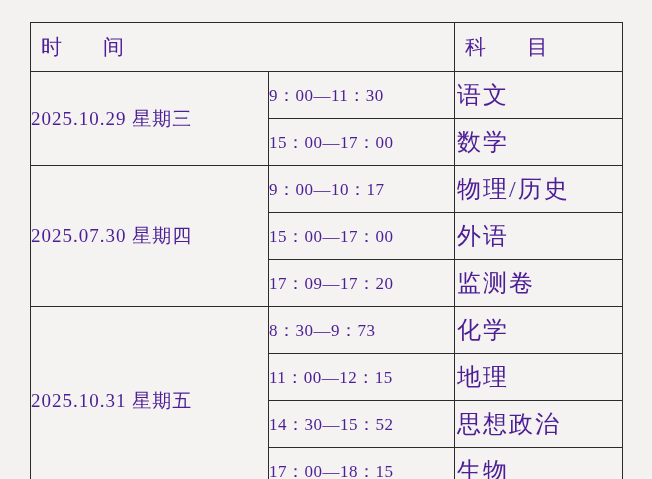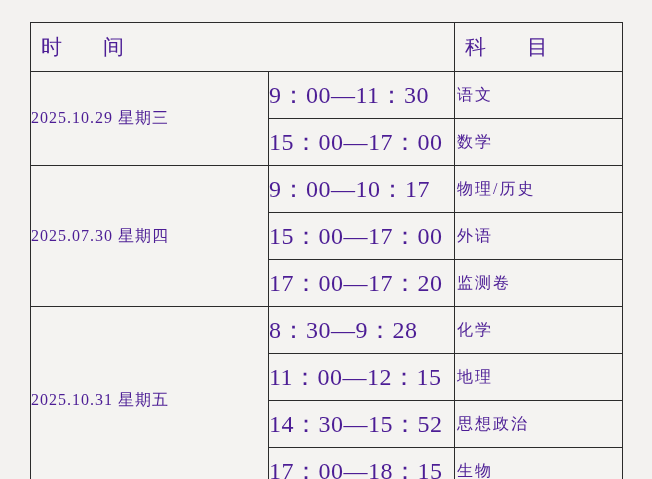--- a/index.html
+++ b/index.html
@@ -40,32 +40,32 @@
   .col-subj { width: 168px; }
 
   .hdr-cell {
     height: 48px;
     font-size: 21px;
     letter-spacing: 10px;
     text-indent: 10px;
     font-weight: 400;
   }
   .date-cell {
-    font-size: 16px;
+    font-size: 19px;
     letter-spacing: 1px;
   }
   .time-cell {
     height: 46px;
-    font-size: 24px;
+    font-size: 17px;
     letter-spacing: 0.5px;
     font-family: Liberation Serif, serif;
   }
   .subj-cell {
     height: 46px;
-    font-size: 16px;
+    font-size: 24px;
     letter-spacing: 2px;
     text-indent: 2px;
   }
   .nowrap { white-space: nowrap; }
 </style>
 </head>
 <body>
 
 <div id="sheet">
 
@@ -95,27 +95,27 @@
       <tr>
         <td class="date-cell nowrap" rowspan="3">2025.07.30 星期四</td>
         <td class="time-cell nowrap">9：00—10：17</td>
         <td class="subj-cell">物理/历史</td>
       </tr>
       <tr>
         <td class="time-cell nowrap">15：00—17：00</td>
         <td class="subj-cell">外语</td>
       </tr>
       <tr>
-        <td class="time-cell nowrap">17：00—17：20</td>
+        <td class="time-cell nowrap">17：09—17：20</td>
         <td class="subj-cell">监测卷</td>
       </tr>
 
       <tr>
         <td class="date-cell nowrap" rowspan="4">2025.10.31 星期五</td>
-        <td class="time-cell nowrap">8：30—9：28</td>
+        <td class="time-cell nowrap">8：30—9：73</td>
         <td class="subj-cell">化学</td>
       </tr>
       <tr>
         <td class="time-cell nowrap">11：00—12：15</td>
         <td class="subj-cell">地理</td>
       </tr>
       <tr>
         <td class="time-cell nowrap">14：30—15：52</td>
         <td class="subj-cell">思想政治</td>
       </tr>

